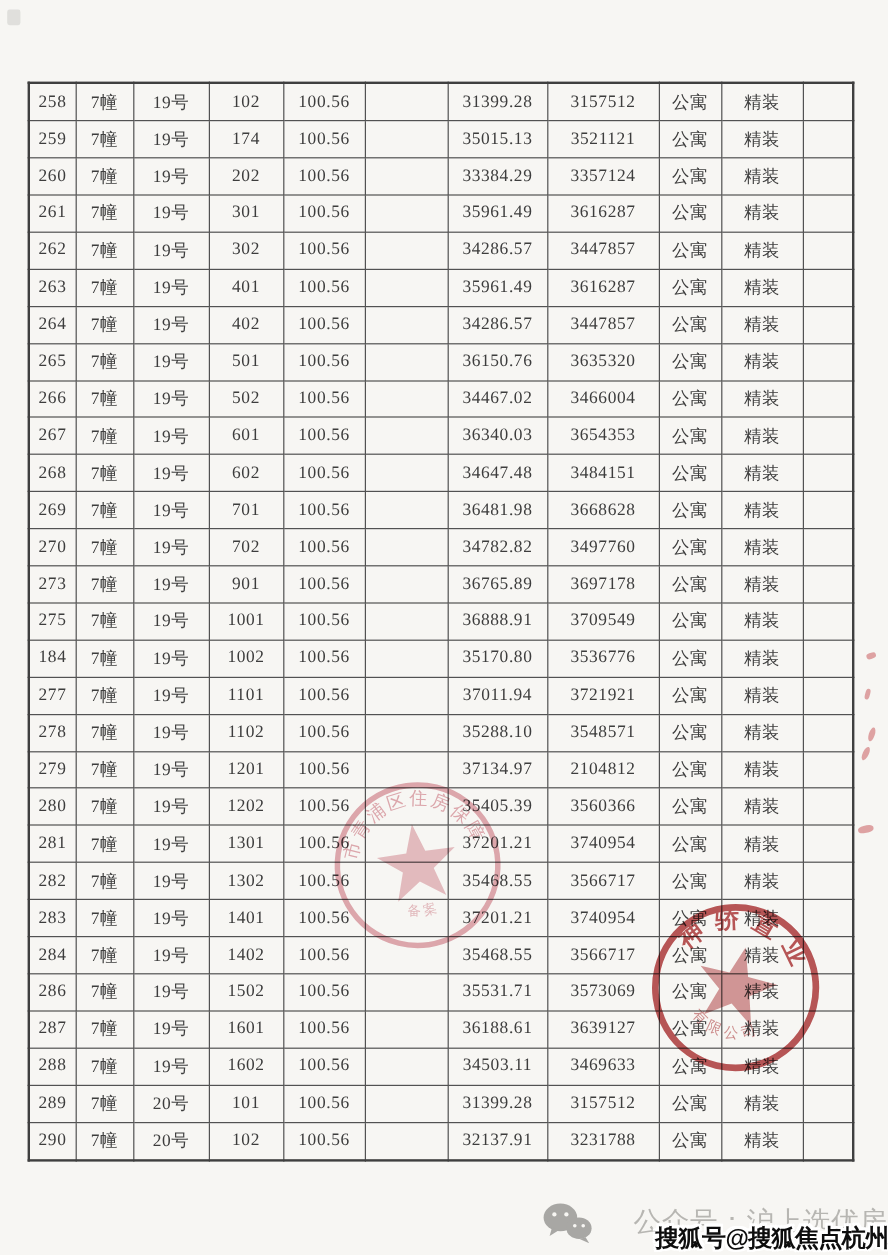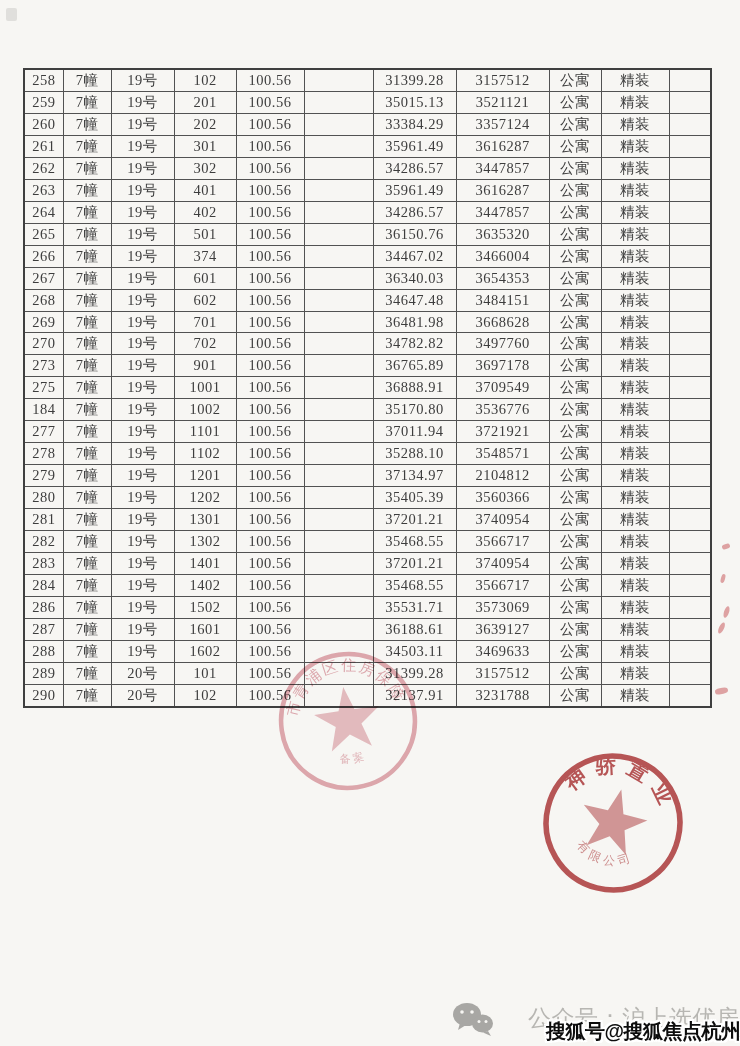--- a/index.html
+++ b/index.html
@@ -4,21 +4,21 @@
 <style>
   html,body{margin:0;padding:0;}
   body{
     width:740px;height:1046px;position:relative;overflow:hidden;
     background:#f7f6f3;
     font-family:"Liberation Serif", serif;
   }
   .scan-mark{position:absolute;left:6px;top:8px;width:11px;height:13px;background:#d9d9d6;border-radius:2px;opacity:.8;}
 
   table.price{
-    position:absolute;left:23px;top:68px;width:687px;height:640px;
+    position:absolute;left:23px;top:68px;width:687px;height:900px;
     border-collapse:collapse;table-layout:fixed;
     border:2px solid #3f3f3f;
   }
   table.price td{
     border:1px solid #525252;
     text-align:center;vertical-align:middle;
     font-size:14.5px;color:#3d3d3d;letter-spacing:.5px;
     padding:0;overflow:hidden;white-space:nowrap;
   }
 
@@ -79,21 +79,21 @@
           <td>31399.28</td>
           <td>3157512</td>
           <td>公寓</td>
           <td>精装</td>
           <td></td>
         </tr>
         <tr>
           <td>259</td>
           <td>7幢</td>
           <td>19号</td>
-          <td>201</td>
+          <td>174</td>
           <td>100.56</td>
           <td></td>
           <td>35015.13</td>
           <td>3521121</td>
           <td>公寓</td>
           <td>精装</td>
           <td></td>
         </tr>
         <tr>
           <td>260</td>
@@ -170,21 +170,21 @@
           <td>36150.76</td>
           <td>3635320</td>
           <td>公寓</td>
           <td>精装</td>
           <td></td>
         </tr>
         <tr>
           <td>266</td>
           <td>7幢</td>
           <td>19号</td>
-          <td>374</td>
+          <td>502</td>
           <td>100.56</td>
           <td></td>
           <td>34467.02</td>
           <td>3466004</td>
           <td>公寓</td>
           <td>精装</td>
           <td></td>
         </tr>
         <tr>
           <td>267</td>

